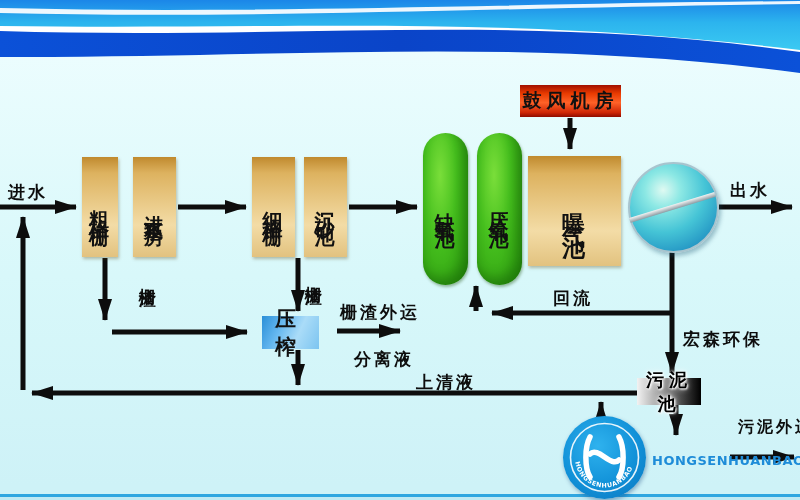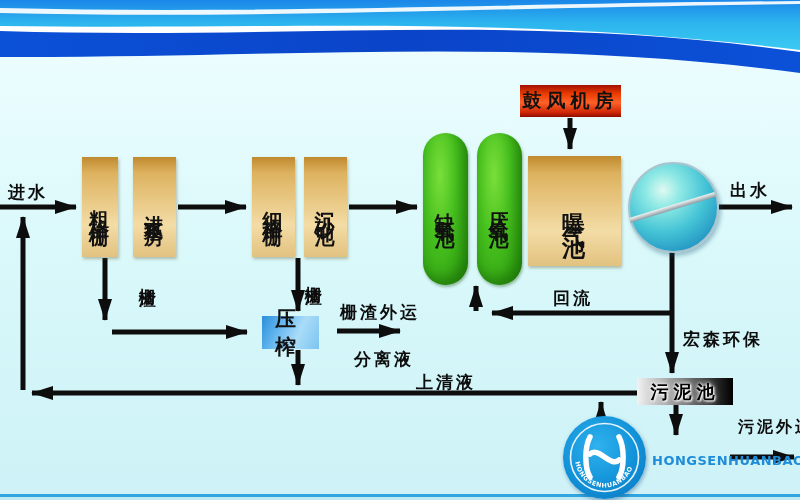--- a/index.html
+++ b/index.html
@@ -103,21 +103,21 @@
 
   <div class="pbox tan vtext t3" style="left:82px;top:157px;width:36px;height:100px;">粗格栅</div>
   <div class="pbox tan vtext t4" style="left:133px;top:157px;width:43px;height:100px;">进水泵房</div>
   <div class="pbox tan vtext t3" style="left:252px;top:157px;width:43px;height:100px;">细格栅</div>
   <div class="pbox tan vtext t3" style="left:304px;top:157px;width:43px;height:100px;">沉砂池</div>
   <div class="pbox green-capsule vtext t3" style="left:423px;top:133px;width:45px;height:152px;">缺氧池</div>
   <div class="pbox green-capsule vtext t3" style="left:477px;top:133px;width:45px;height:152px;">厌氧池</div>
   <div class="pbox tan vtext taer" style="left:528px;top:156px;width:93px;height:110px;">曝气池</div>
   <div class="pbox red" style="left:520px;top:85px;width:101px;height:32px;font-size:19px;letter-spacing:5px;">鼓风机房</div>
   <div class="pbox pressbox" style="left:262px;top:316px;width:57px;height:33px;font-size:21px;letter-spacing:10px;">压榨</div>
-  <div class="pbox sludgebox" style="left:637px;top:378px;width:96px;height:27px;font-size:18px;letter-spacing:5px;">污泥池</div>
+  <div class="pbox sludgebox" style="left:637px;top:378px;width:64px;height:27px;font-size:18px;letter-spacing:5px;">污泥池</div>
 
   <div id="clarifier" class="abs">
     <div class="band"></div>
   </div>
 
   <div class="lbl" style="left:8px;top:184px;">进水</div>
   <div class="lbl" style="left:730px;top:182px;">出水</div>
   <div class="lbl vlbl" style="left:138px;top:274px;">栅渣</div>
   <div class="lbl vlbl" style="left:304px;top:272px;">栅渣</div>
   <div class="lbl" style="left:340px;top:304px;">栅渣外运</div>

